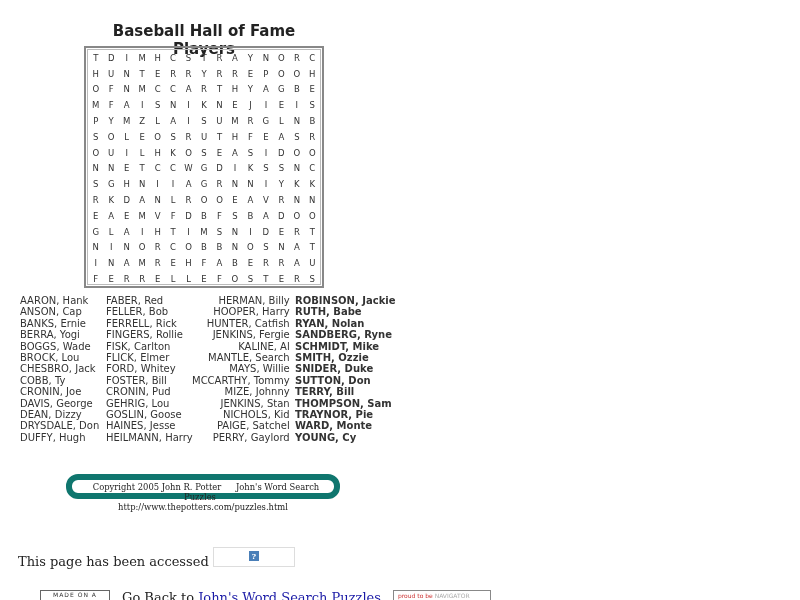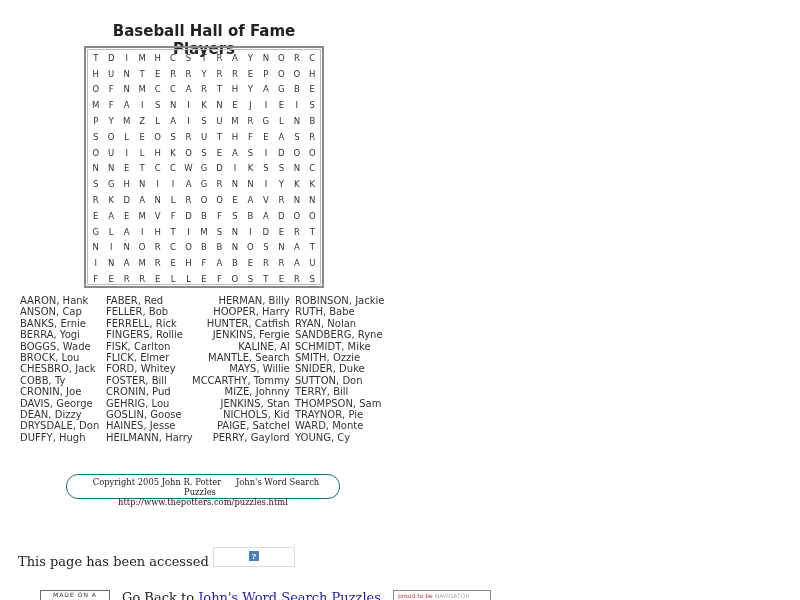--- a/index.html
+++ b/index.html
@@ -4,22 +4,22 @@
 <style>
   html, body { margin: 0; padding: 0; background: #ffffff; }
   body { width: 800px; height: 600px; position: relative; overflow: hidden; font-family: "DejaVu Sans", sans-serif; color: #222; }
   .title { position: absolute; left: 84px; top: 22px; width: 240px; text-align: center; font-size: 15px; font-weight: bold; color: #222; }
   .grid { position: absolute; left: 84px; top: 46px; width: 236px; height: 238px; border: 2px solid #888; box-sizing: content-box; }
   .grid-inner { position: absolute; left: 1px; top: 1px; right: 1px; bottom: 1px; border: 1px solid #bbb; }
   .row { display: flex; height: 15.8px; align-items: center; }
   .cell { width: 15.6px; text-align: center; font-size: 8.5px; color: #333; letter-spacing: 0; }
   .words { position: absolute; top: 295px; font-size: 10px; color: #333; line-height: 11.4px; }
   .words div { white-space: nowrap; }
-  .col0 { left: 20px; } .col1 { left: 106px; } .col2 { left: 192px; text-align: right; } .col3 { left: 295px; }
-  .copyright { position: absolute; left: 66px; top: 474px; width: 274px; height: 25px; border: 1px solid #0f766e; border-radius: 12px; font-family: "DejaVu Serif", serif; font-size: 8.4px; text-align: center; line-height: 10px; padding-top: 2px; box-sizing: border-box; color: #222; }
+  .col0 { left: 20px; } .col1 { left: 106px; } .col2 { left: 192px; text-align: right; } .col3 { left: 295px; font-weight: bold; }
+  .copyright { position: absolute; left: 66px; top: 474px; width: 274px; height: 25px; border: 6px solid #0f766e; border-radius: 12px; font-family: "DejaVu Serif", serif; font-size: 8.4px; text-align: center; line-height: 10px; padding-top: 2px; box-sizing: border-box; color: #222; }
   .copyright .l1 span { margin: 0 6px; }
   .access { position: absolute; left: 18px; top: 551px; font-family: "DejaVu Serif", serif; font-size: 13px; color: #222; display: flex; align-items: center; white-space: nowrap; justify-content: center; }
   .counter { display: inline-block; width: 80px; height: 18px; border: 1px solid #ddd; margin: 0 4px; position: relative; top: -4px; }
   .counter .q { position: absolute; left: 35px; top: 3px; width: 10px; height: 10px; background: #4a7fb8; color: #fff; font-size: 8px; line-height: 10px; text-align: center; font-weight: bold; }
   .bottom { position: absolute; left: 40px; top: 590px; display: flex; align-items: flex-start; }
   .made-badge { width: 68px; height: 14px; border: 1px solid #666; font-size: 6px; text-align: center; color: #333; line-height: 8px; letter-spacing: 1px; }
   .goback { margin-left: 12px; font-family: "DejaVu Serif", serif; font-size: 13px; color: #222; white-space: nowrap; line-height: 14px; margin-top: 1px; }
   .goback a { color: #1a1aa6; text-decoration: none; }
   .proud { margin-left: 12px; width: 92px; height: 12px; border: 1px solid #888; font-size: 6px; color: #c33; line-height: 10px; padding-left: 4px; }
   .proud span { color: #aaa; }

